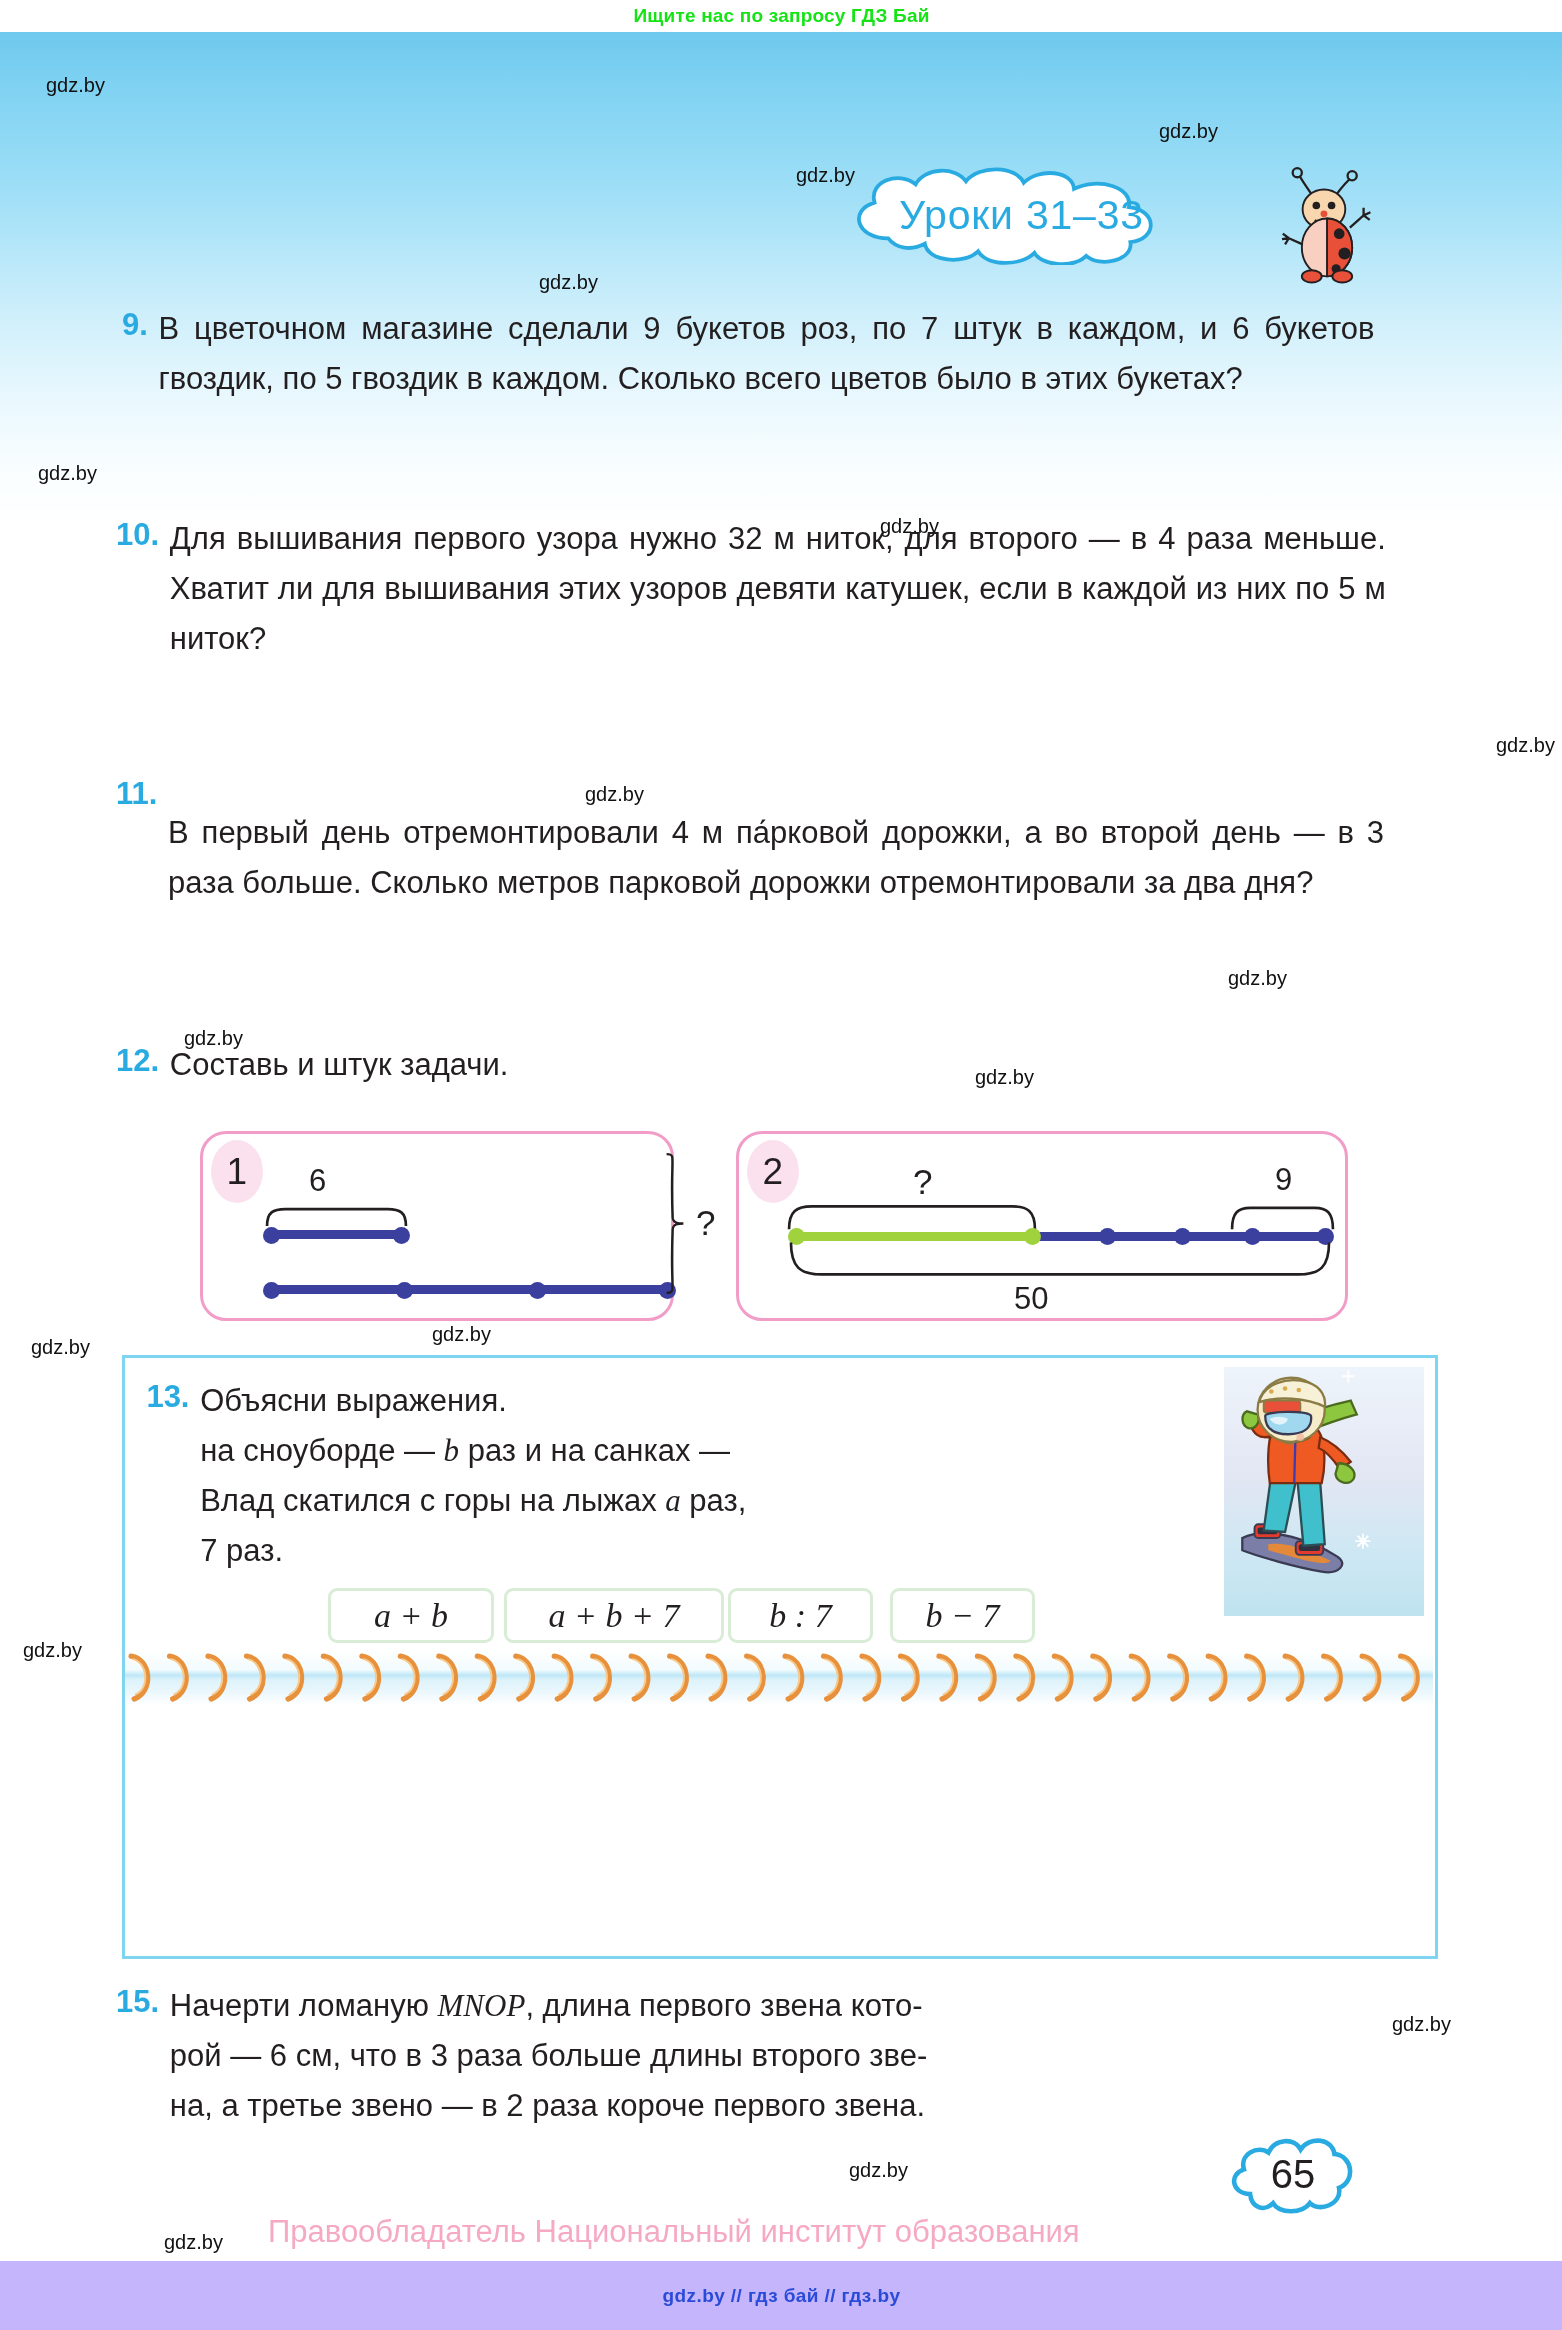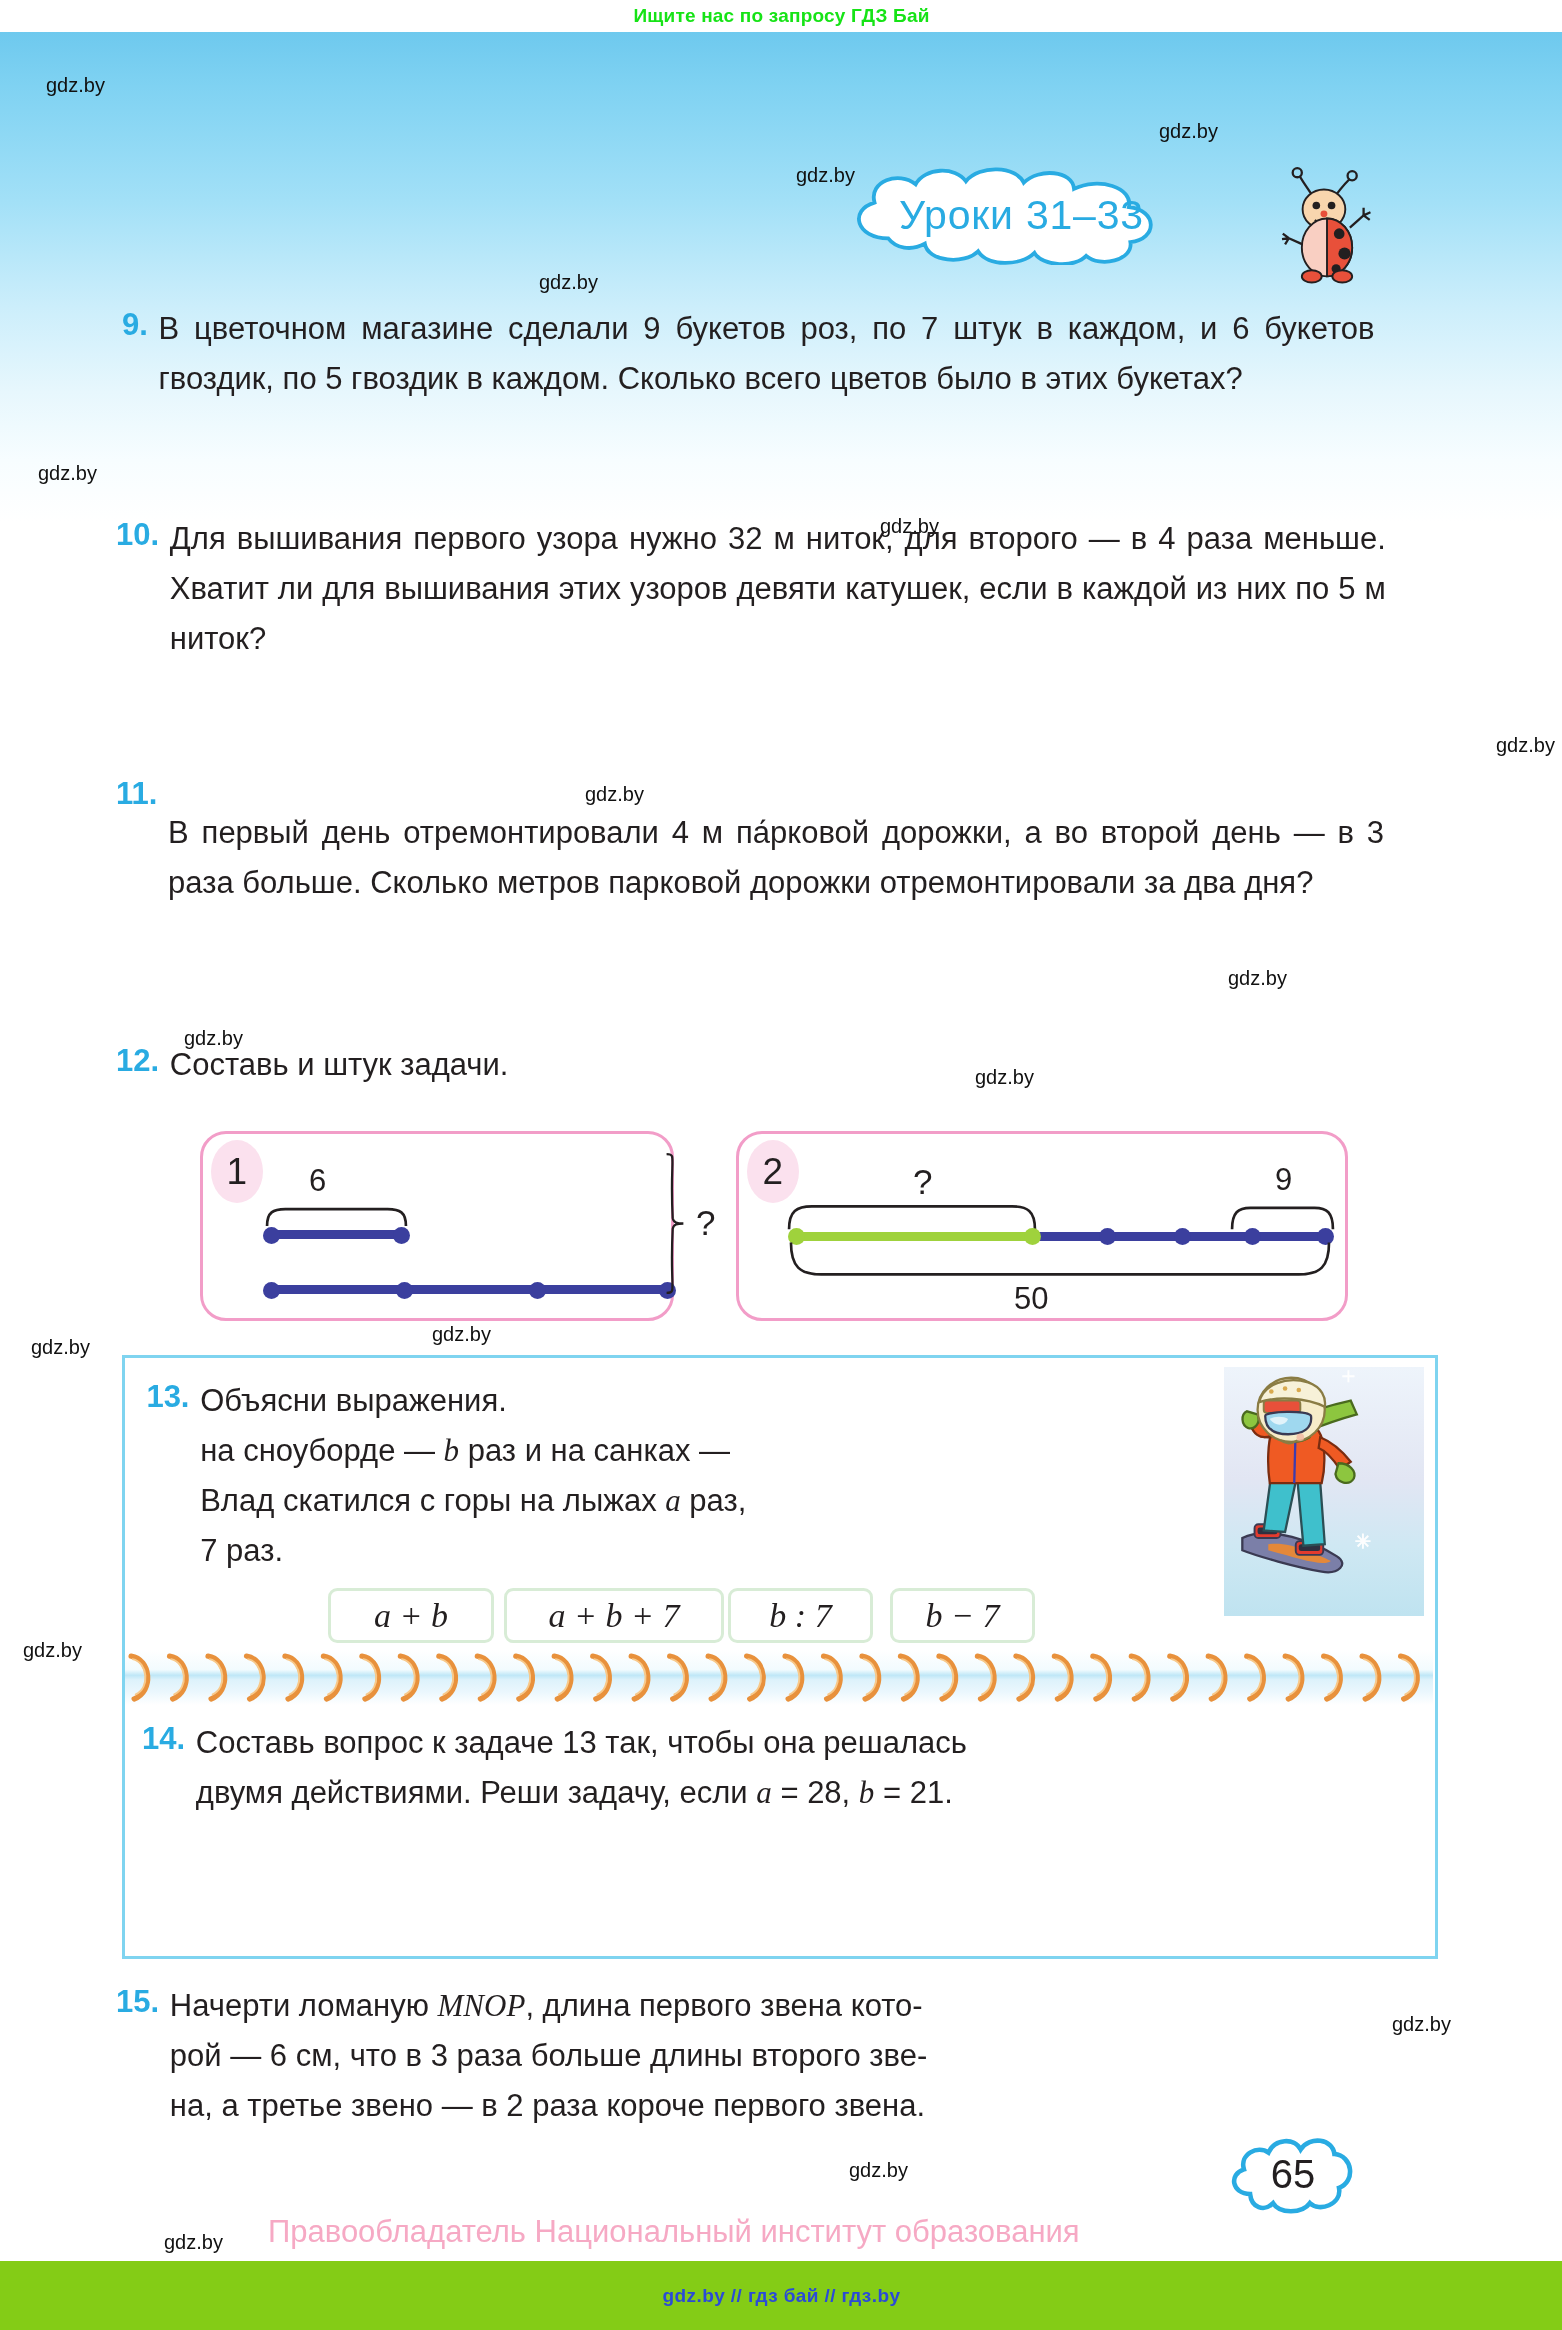--- a/index.html
+++ b/index.html
@@ -117,21 +117,21 @@
   }
 
   
   #copyright{
     position:absolute;left:268px;top:2182px;width:995px;
     color:#f6a9c4;font-size:31px;white-space:nowrap;
   }
 
   
   #bottombar{
-    position:absolute;left:0;top:2261px;width:1563px;height:69px;background:#84cc16;
+    position:absolute;left:0;top:2261px;width:1563px;height:69px;background:#c4b5fd;
     display:flex;align-items:center;justify-content:center;
   }
   #bottombar .txt{color:#2a4bd7;font-size:19px;font-weight:bold;letter-spacing:0.4px;}
 </style>
 </head>
 <body>
 
 <div id="promo">
   <span class="txt">Ищите нас по запросу ГДЗ Бай</span>
 </div>
@@ -438,29 +438,20 @@
             <path d="M1567.1176470588236 8 C1593.1176470588236 12, 1597.1176470588236 54, 1571.1176470588236 64" stroke="#e8913c" stroke-width="7" fill="none" stroke-linecap="round"></path>
             <path d="M1569.1176470588236 12 C1589.1176470588236 16, 1592.1176470588236 50, 1573.1176470588236 58" stroke="#f8c98a" stroke-width="2.5" fill="none" stroke-linecap="round"></path>
             <path d="M1617.4117647058824 8 C1643.4117647058824 12, 1647.4117647058824 54, 1621.4117647058824 64" stroke="#e8913c" stroke-width="7" fill="none" stroke-linecap="round"></path>
             <path d="M1619.4117647058824 12 C1639.4117647058824 16, 1642.4117647058824 50, 1623.4117647058824 58" stroke="#f8c98a" stroke-width="2.5" fill="none" stroke-linecap="round"></path>
             <path d="M1667.7058823529412 8 C1693.7058823529412 12, 1697.7058823529412 54, 1671.7058823529412 64" stroke="#e8913c" stroke-width="7" fill="none" stroke-linecap="round"></path>
             <path d="M1669.7058823529412 12 C1689.7058823529412 16, 1692.7058823529412 50, 1673.7058823529412 58" stroke="#f8c98a" stroke-width="2.5" fill="none" stroke-linecap="round"></path>
           </g>
       </svg>
     </div>
 
-    <div class="ex" style="left:17px;top:360px;width:1285px;">
-      <div class="num">14.</div>
-      <div style="color:#231f20;font-size:31px;line-height:50px;width:1201px;">
-        <div>Составь вопрос к задаче 13 так, чтобы она решалась</div>
-        <div>
-          <span>двумя действиями. Реши задачу, если </span><span class="ital">a</span><span> = 28, </span><span class="ital">b</span><span> = 21.</span>
-        </div>
-      </div>
-    </div>
   </div>
 
   <div class="ex" style="left:116px;top:1949px;width:1308px;">
     <div class="num">15.</div>
     <div style="color:#231f20;font-size:31px;line-height:50px;width:1224px;">
       <div>
         <span>Начерти ломаную </span><span class="ital">MNOP</span><span>, длина первого звена кото-</span>
       </div>
       <div>рой — 6 см, что в 3 раза больше длины второго зве-</div>
       <div>на, а третье звено — в 2 раза короче первого звена.</div>

